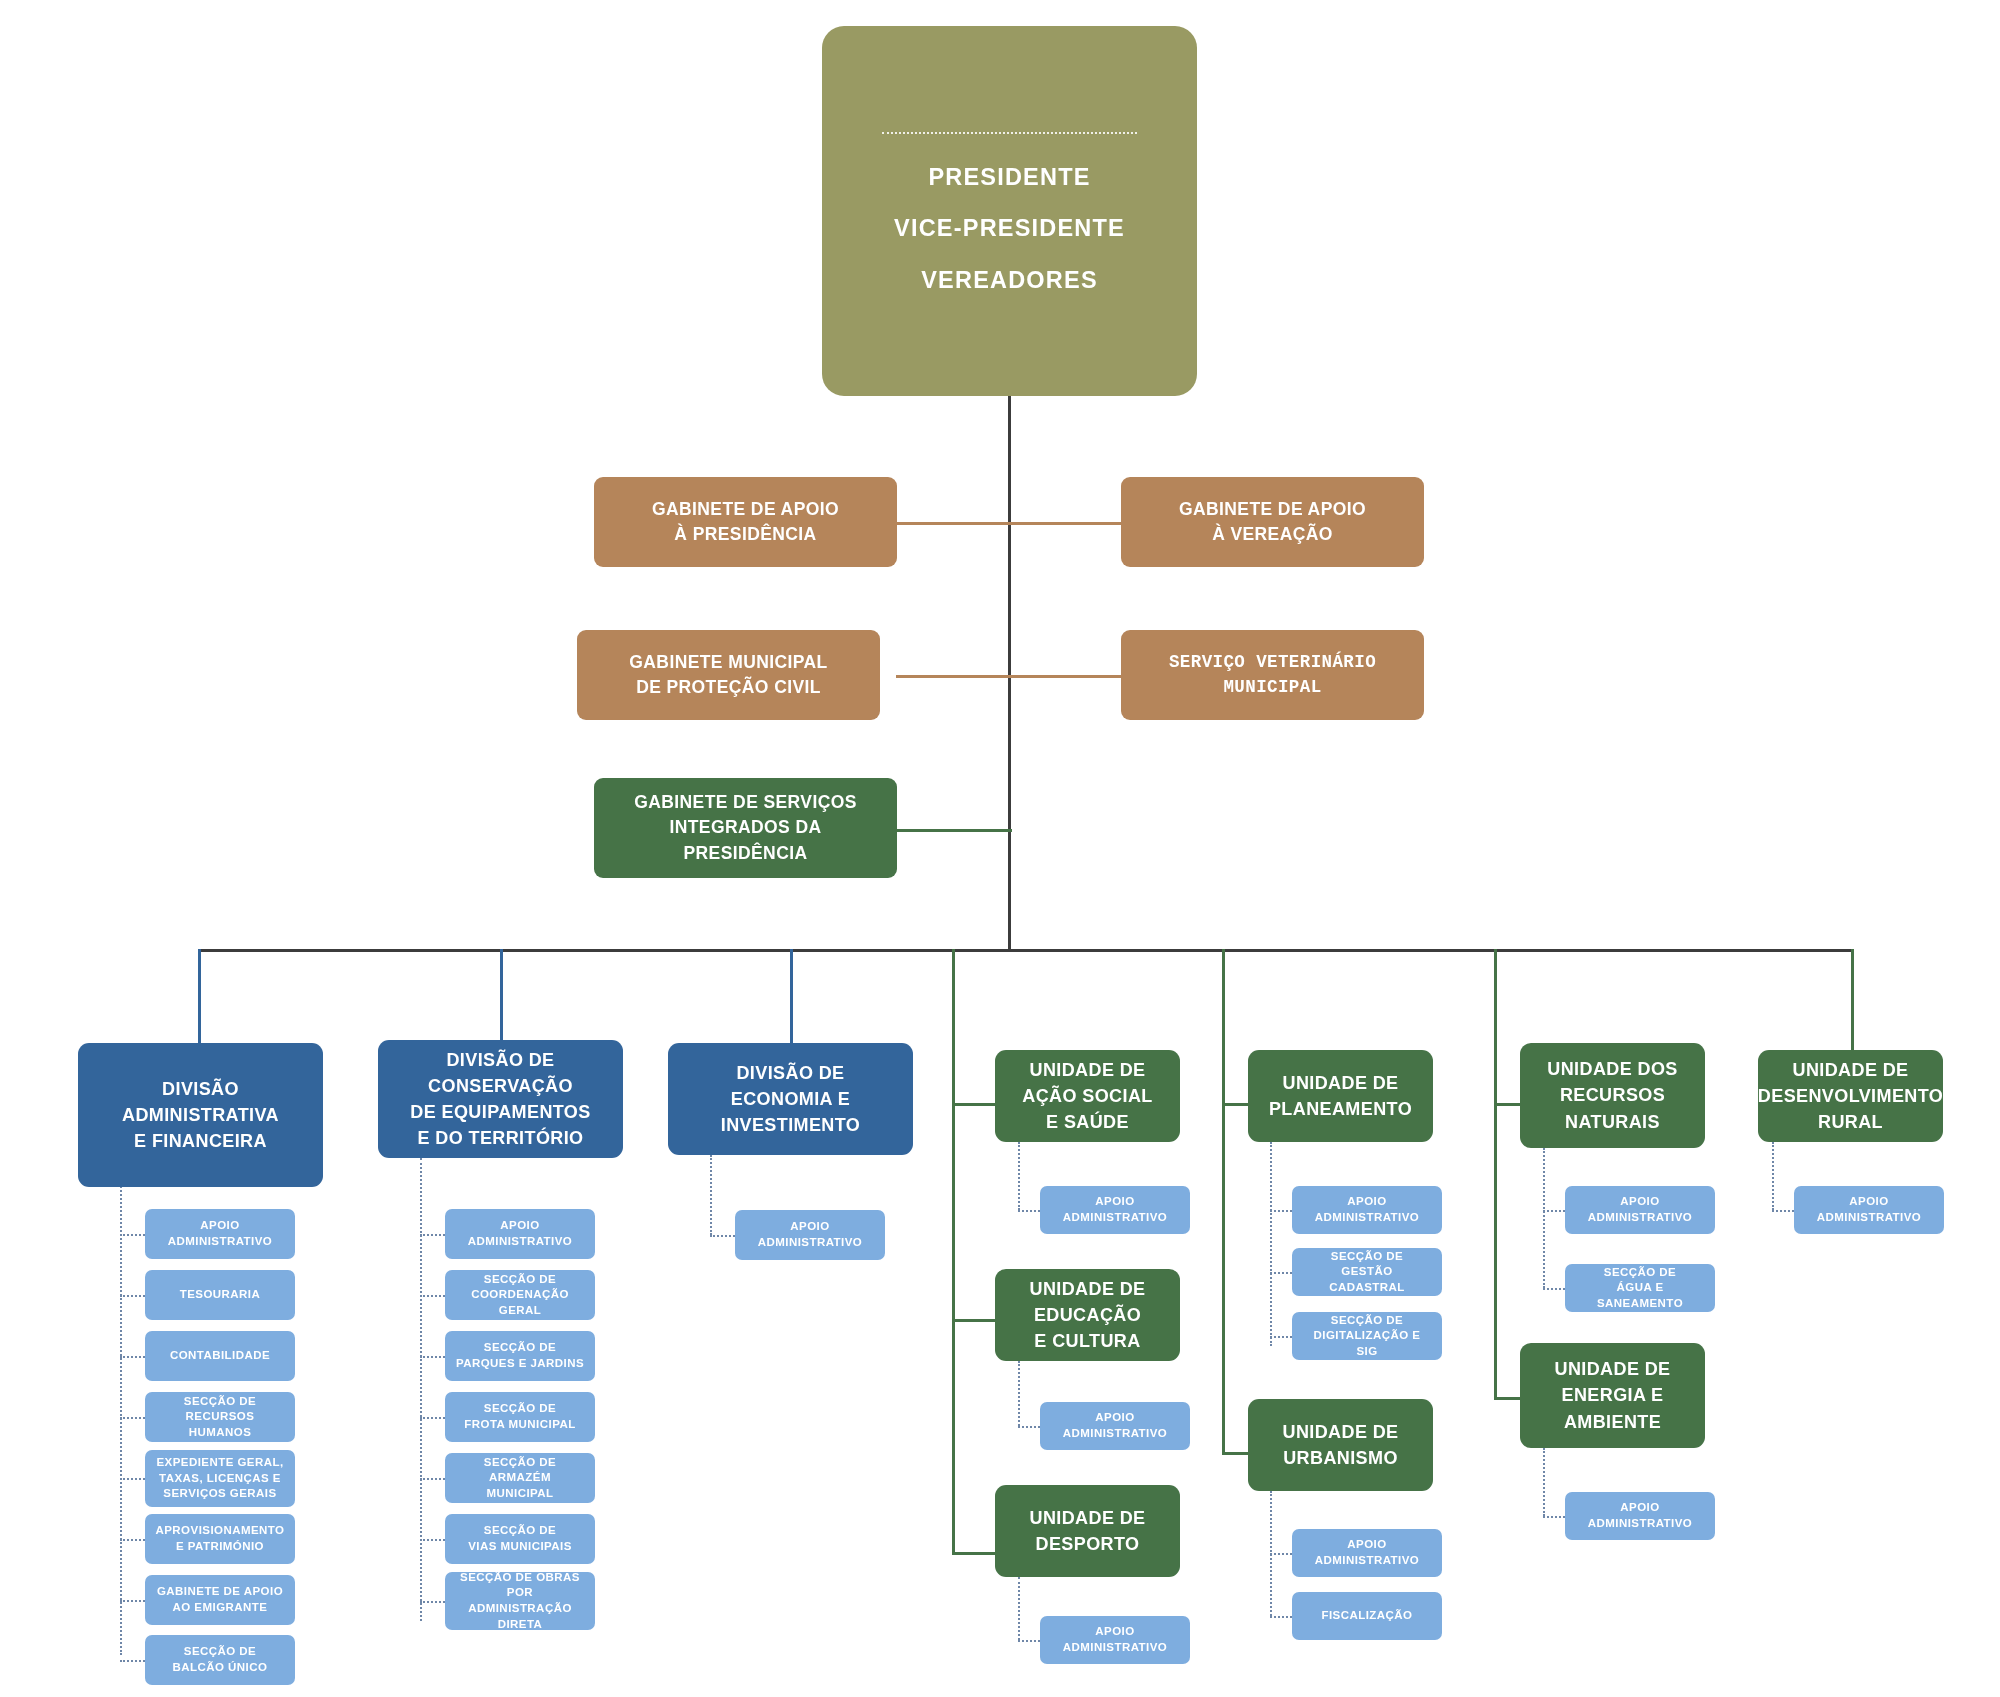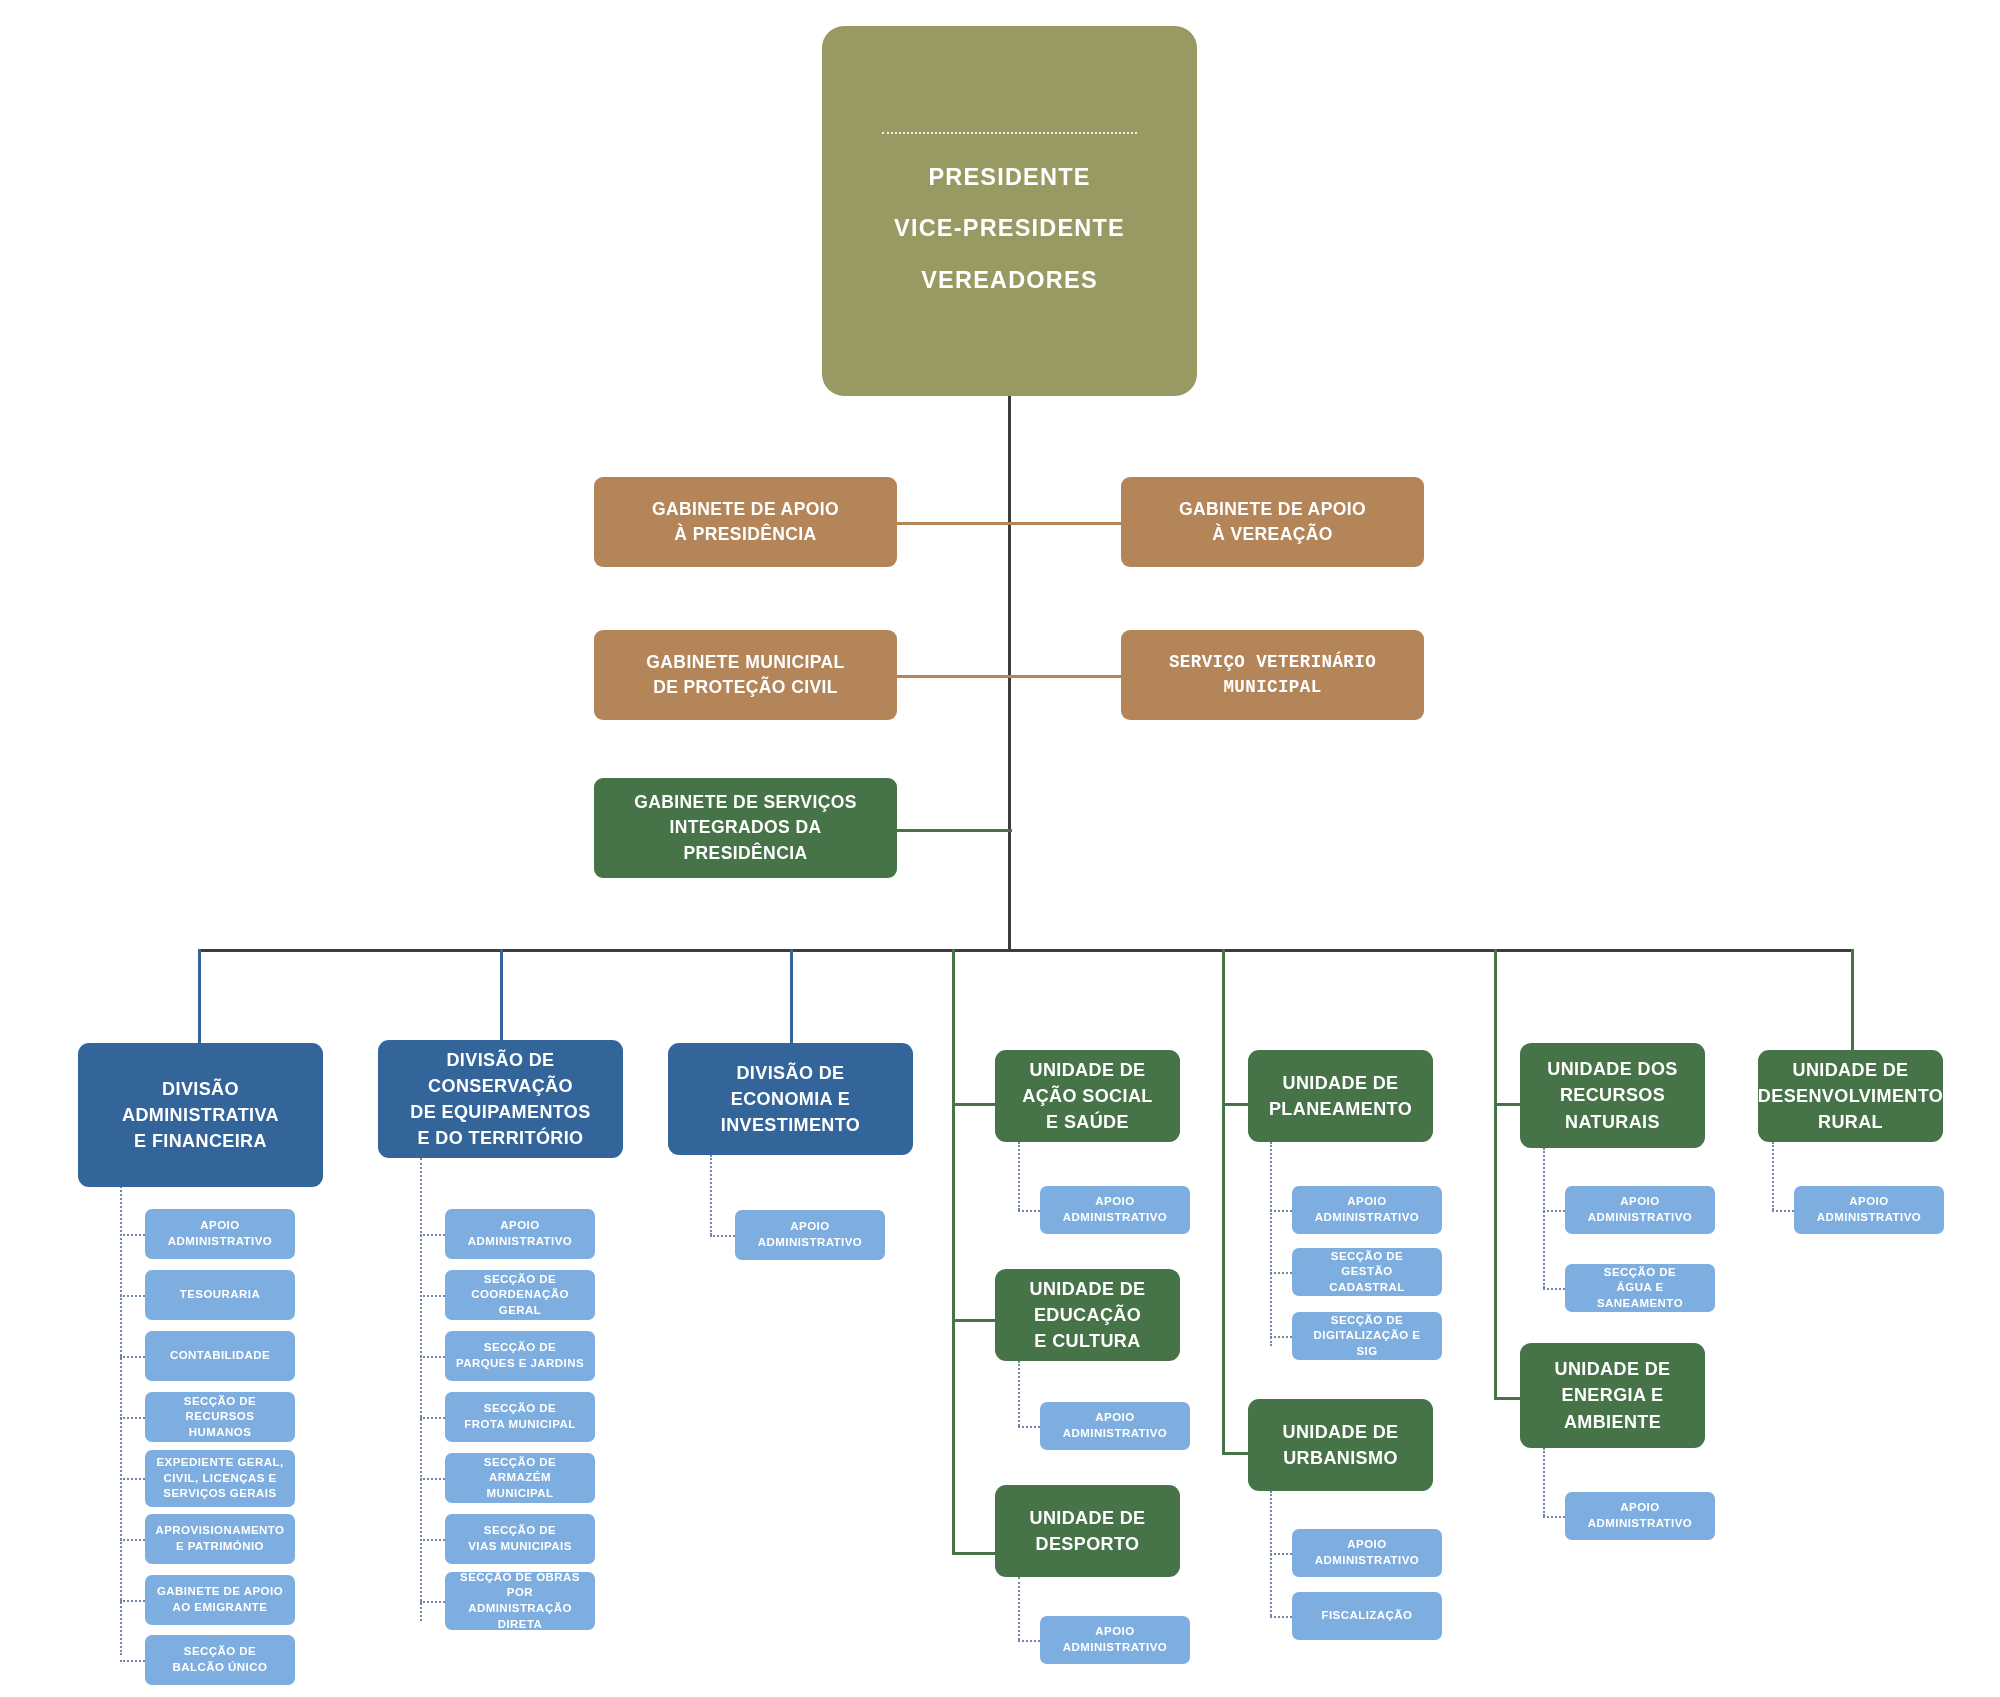--- a/index.html
+++ b/index.html
@@ -87,21 +87,21 @@
   <div class="ln h-green" style="left:896px;top:829px;width:116px;"></div>
 
   <div class="box cab brown" style="left:594px;top:477px;width:303px;height:90px;">
     <span>GABINETE DE APOIO
 À PRESIDÊNCIA</span>
   </div>
   <div class="box cab brown" style="left:1121px;top:477px;width:303px;height:90px;">
     <span>GABINETE DE APOIO
 À VEREAÇÃO</span>
   </div>
-  <div class="box cab brown" style="left:594px;top:630px;width:303px;height:90px;align-items:center;">
+  <div class="box cab brown" style="left:577px;top:630px;width:303px;height:90px;align-items:center;">
     <span>GABINETE MUNICIPAL
 DE PROTEÇÃO CIVIL</span>
   </div>
   <div class="box cab brown" style="left:1121px;top:630px;width:303px;height:90px;font-family:Liberation Mono, monospace;">
     <span>SERVIÇO VETERINÁRIO
 MUNICIPAL</span>
   </div>
   <div class="box cab green" style="left:594px;top:778px;width:303px;height:100px;">
     <span>GABINETE DE SERVIÇOS
 INTEGRADOS DA
@@ -144,21 +144,21 @@
 
   <div class="h-dot" style="left:120px;top:1417px;width:25px;"></div>
   <div class="box sub-box" style="left:145px;top:1392px;width:150px;height:50px;">
     <span>SECÇÃO DE
 RECURSOS HUMANOS</span>
     </div>
 
   <div class="h-dot" style="left:120px;top:1478px;width:25px;"></div>
   <div class="box sub-box" style="left:145px;top:1450px;width:150px;height:57px;">
     <span>EXPEDIENTE GERAL,
-CIVIL, LICENÇAS E
+TAXAS, LICENÇAS E
 SERVIÇOS GERAIS</span>
     </div>
 
   <div class="h-dot" style="left:120px;top:1539px;width:25px;"></div>
   <div class="box sub-box" style="left:145px;top:1514px;width:150px;height:50px;">
     <span>APROVISIONAMENTO
 E PATRIMÓNIO</span>
     </div>
 
   <div class="h-dot" style="left:120px;top:1600px;width:25px;"></div>

